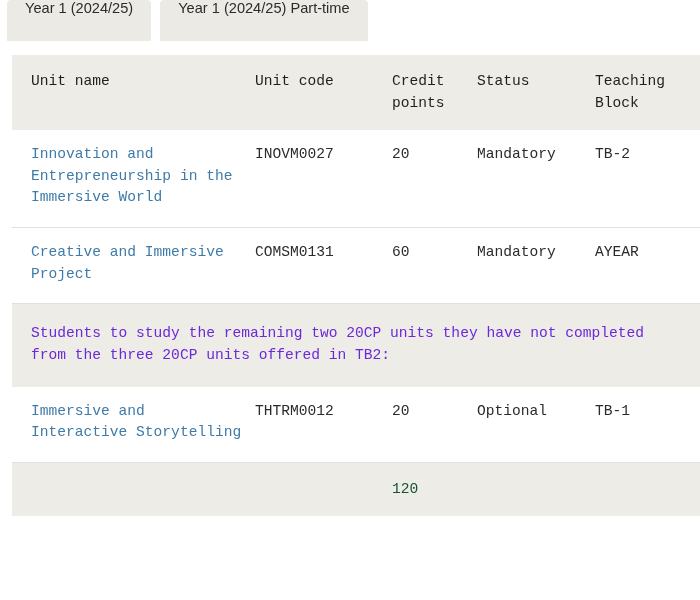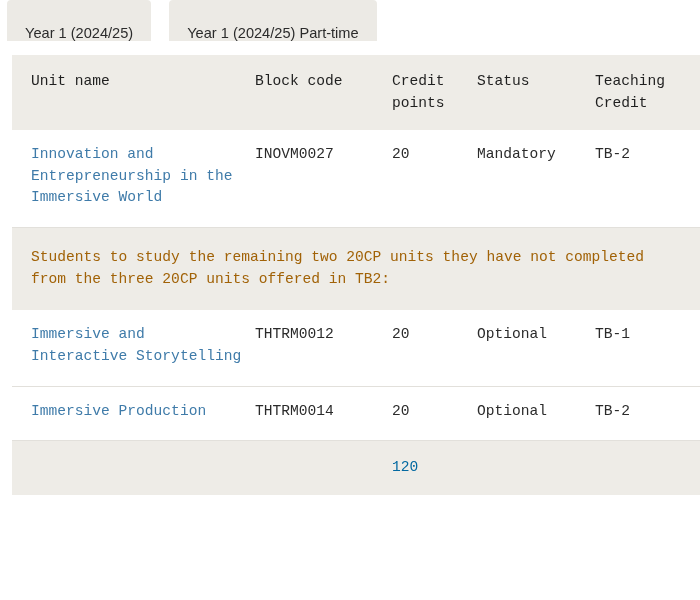--- a/index.html
+++ b/index.html
@@ -25,27 +25,27 @@
   .tabstrip {
     position: relative;
     height: 42px;
     padding-left: 7px;
     display: flex;
     align-items: flex-start;
   }
   .tab {
     height: 41px;
     display: flex;
-    align-items: flex-end;
+    align-items: flex-start;
     padding: 0 17px;
     font-size: 14.6px;
     color: #2b2b2b;
     background: #eceae5;
     border-radius: 4px 4px 0 0;
-    margin-right: 18px;
+    margin-right: 9px;
     white-space: nowrap;
     cursor: pointer;
     border: 1px solid transparent;
     border-bottom: none;
     line-height: 1;
   }
   .tab.active {
     background: #ffffff;
     border: 1px solid #d6d4cf;
     border-bottom: 1px solid #ffffff;
@@ -95,36 +95,36 @@
   col.c-status { width: 118px; }
   col.c-tb     { width: 105px; }
 
   tbody tr.unit-row { border-bottom: 1px solid #e2e0db; }
   tbody tr.unit-row td { padding-top: 14px; padding-bottom: 18px; }
 
   tbody tr.note-row td {
     background: #eeece7;
     padding: 18px 26px 20px 19px;
     border-bottom: none;
-    color: #a16207;
+    color: #6d28d9;
     line-height: 1.52;
   }
 
   a.unit-link {
     color: #3f7ba9;
     text-decoration: none;
     cursor: pointer;
   }
 
   tfoot tr { background: #eeece7; }
   tfoot td {
     padding-top: 18px;
     padding-bottom: 18px;
     font-weight: bold;
-    color: #0369a1;
+    color: #14532d;
   }
 </style>
 </head>
 <body>
 
 <div id="page">
 
   <div class="tabstrip">
     <div class="tab">
       <span>Year 1 (2024/25)</span>
@@ -140,62 +140,62 @@
         <col class="c-name">
         <col class="c-code">
         <col class="c-credit">
         <col class="c-status">
         <col class="c-tb">
       </colgroup>
 
       <thead>
         <tr>
           <th>Unit name</th>
-          <th>Block code</th>
+          <th>Unit code</th>
           <th>Credit points</th>
           <th>Status</th>
-          <th>Teaching Credit</th>
+          <th>Teaching Block</th>
         </tr>
       </thead>
 
       <tbody>
         <tr class="unit-row">
           <td>
             <a class="unit-link" href="#">Innovation and Entrepreneurship in the Immersive World</a>
           </td>
           <td>INOVM0027</td>
           <td>20</td>
           <td>Mandatory</td>
           <td>TB-2</td>
         </tr>
 
+        <tr class="unit-row">
+          <td>
+            <a class="unit-link" href="#">Creative and Immersive Project</a>
+          </td>
+          <td>COMSM0131</td>
+          <td>60</td>
+          <td>Mandatory</td>
+          <td>AYEAR</td>
+        </tr>
 
         <tr class="note-row">
           <td colspan="5">Students to study the remaining two 20CP units they have not completed from the three 20CP units offered in TB2:</td>
         </tr>
 
         <tr class="unit-row">
           <td>
             <a class="unit-link" href="#">Immersive and Interactive Storytelling</a>
           </td>
           <td>THTRM0012</td>
           <td>20</td>
           <td>Optional</td>
           <td>TB-1</td>
         </tr>
 
-        <tr class="unit-row">
-          <td>
-            <a class="unit-link" href="#">Immersive Production</a>
-          </td>
-          <td>THTRM0014</td>
-          <td>20</td>
-          <td>Optional</td>
-          <td>TB-2</td>
-        </tr>
 
       </tbody>
 
       <tfoot>
         <tr>
           <td></td>
           <td></td>
           <td>120</td>
           <td></td>
           <td></td>

